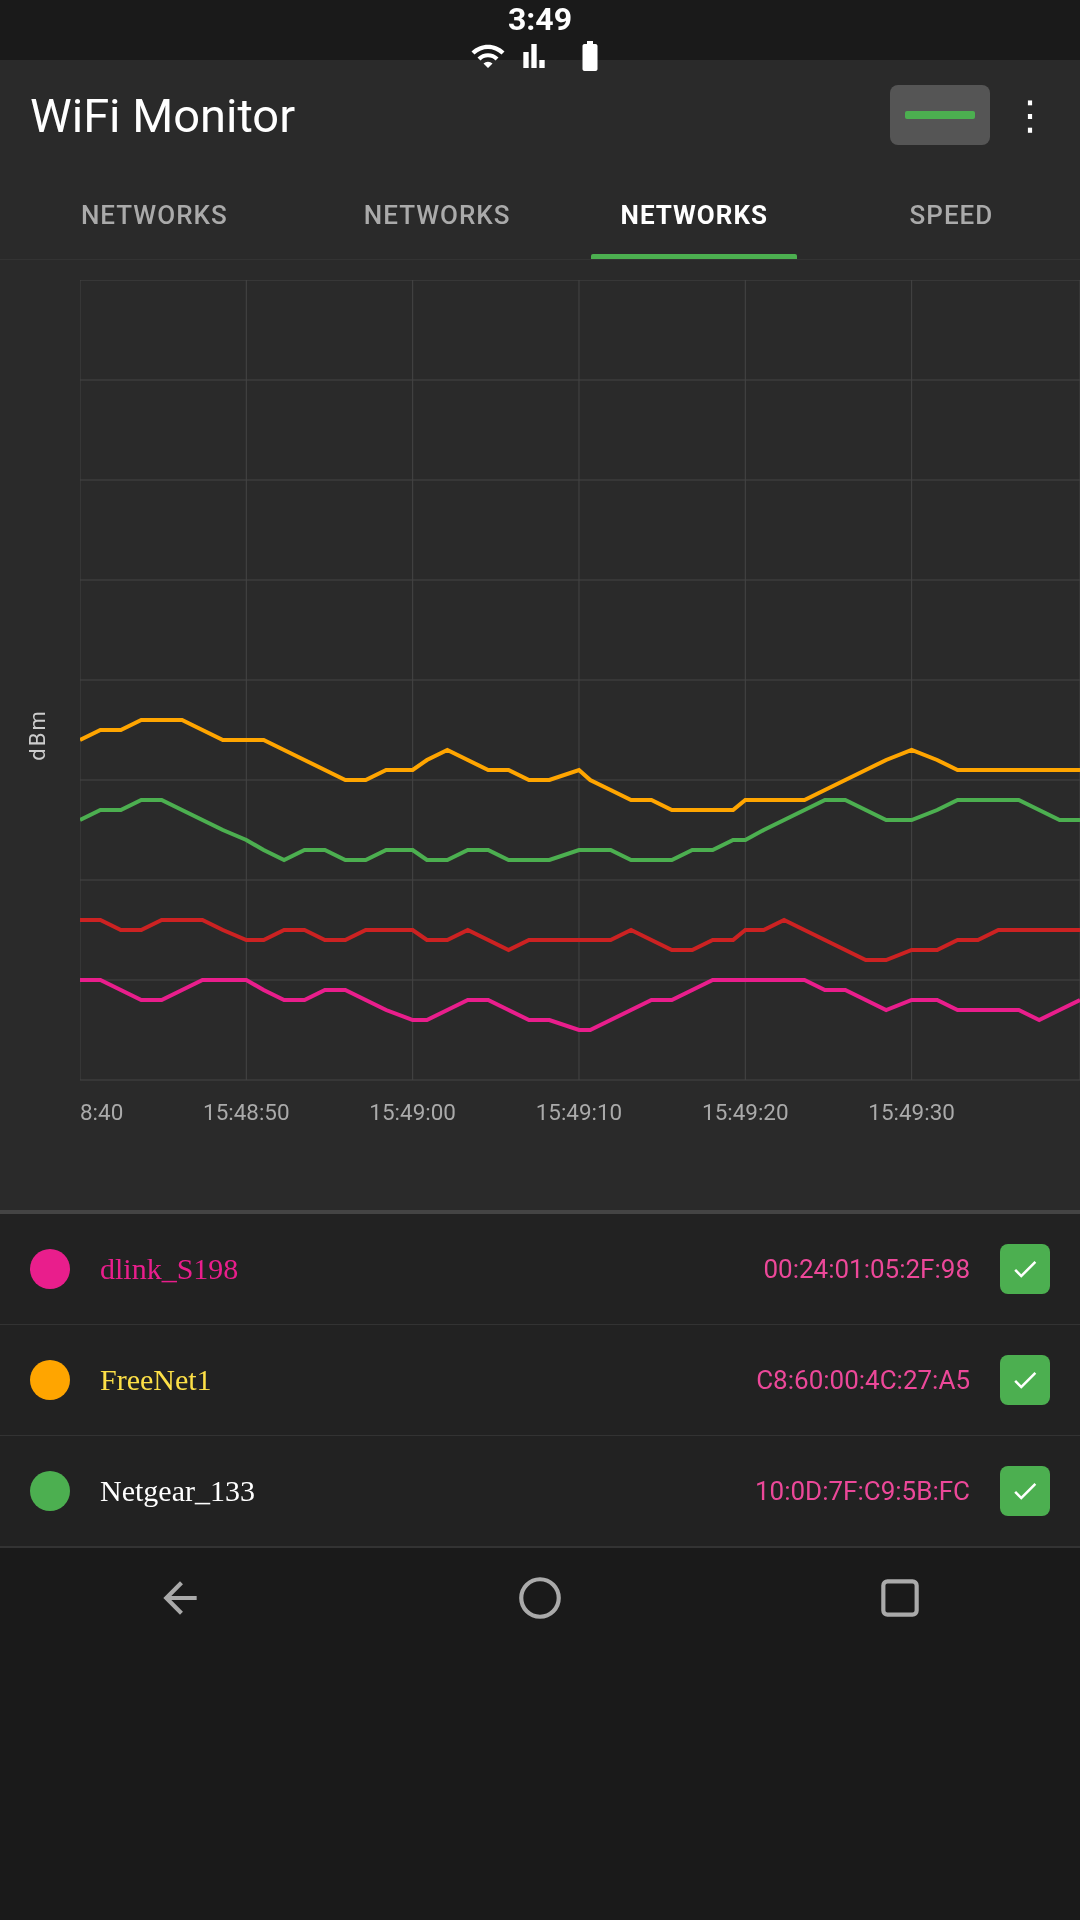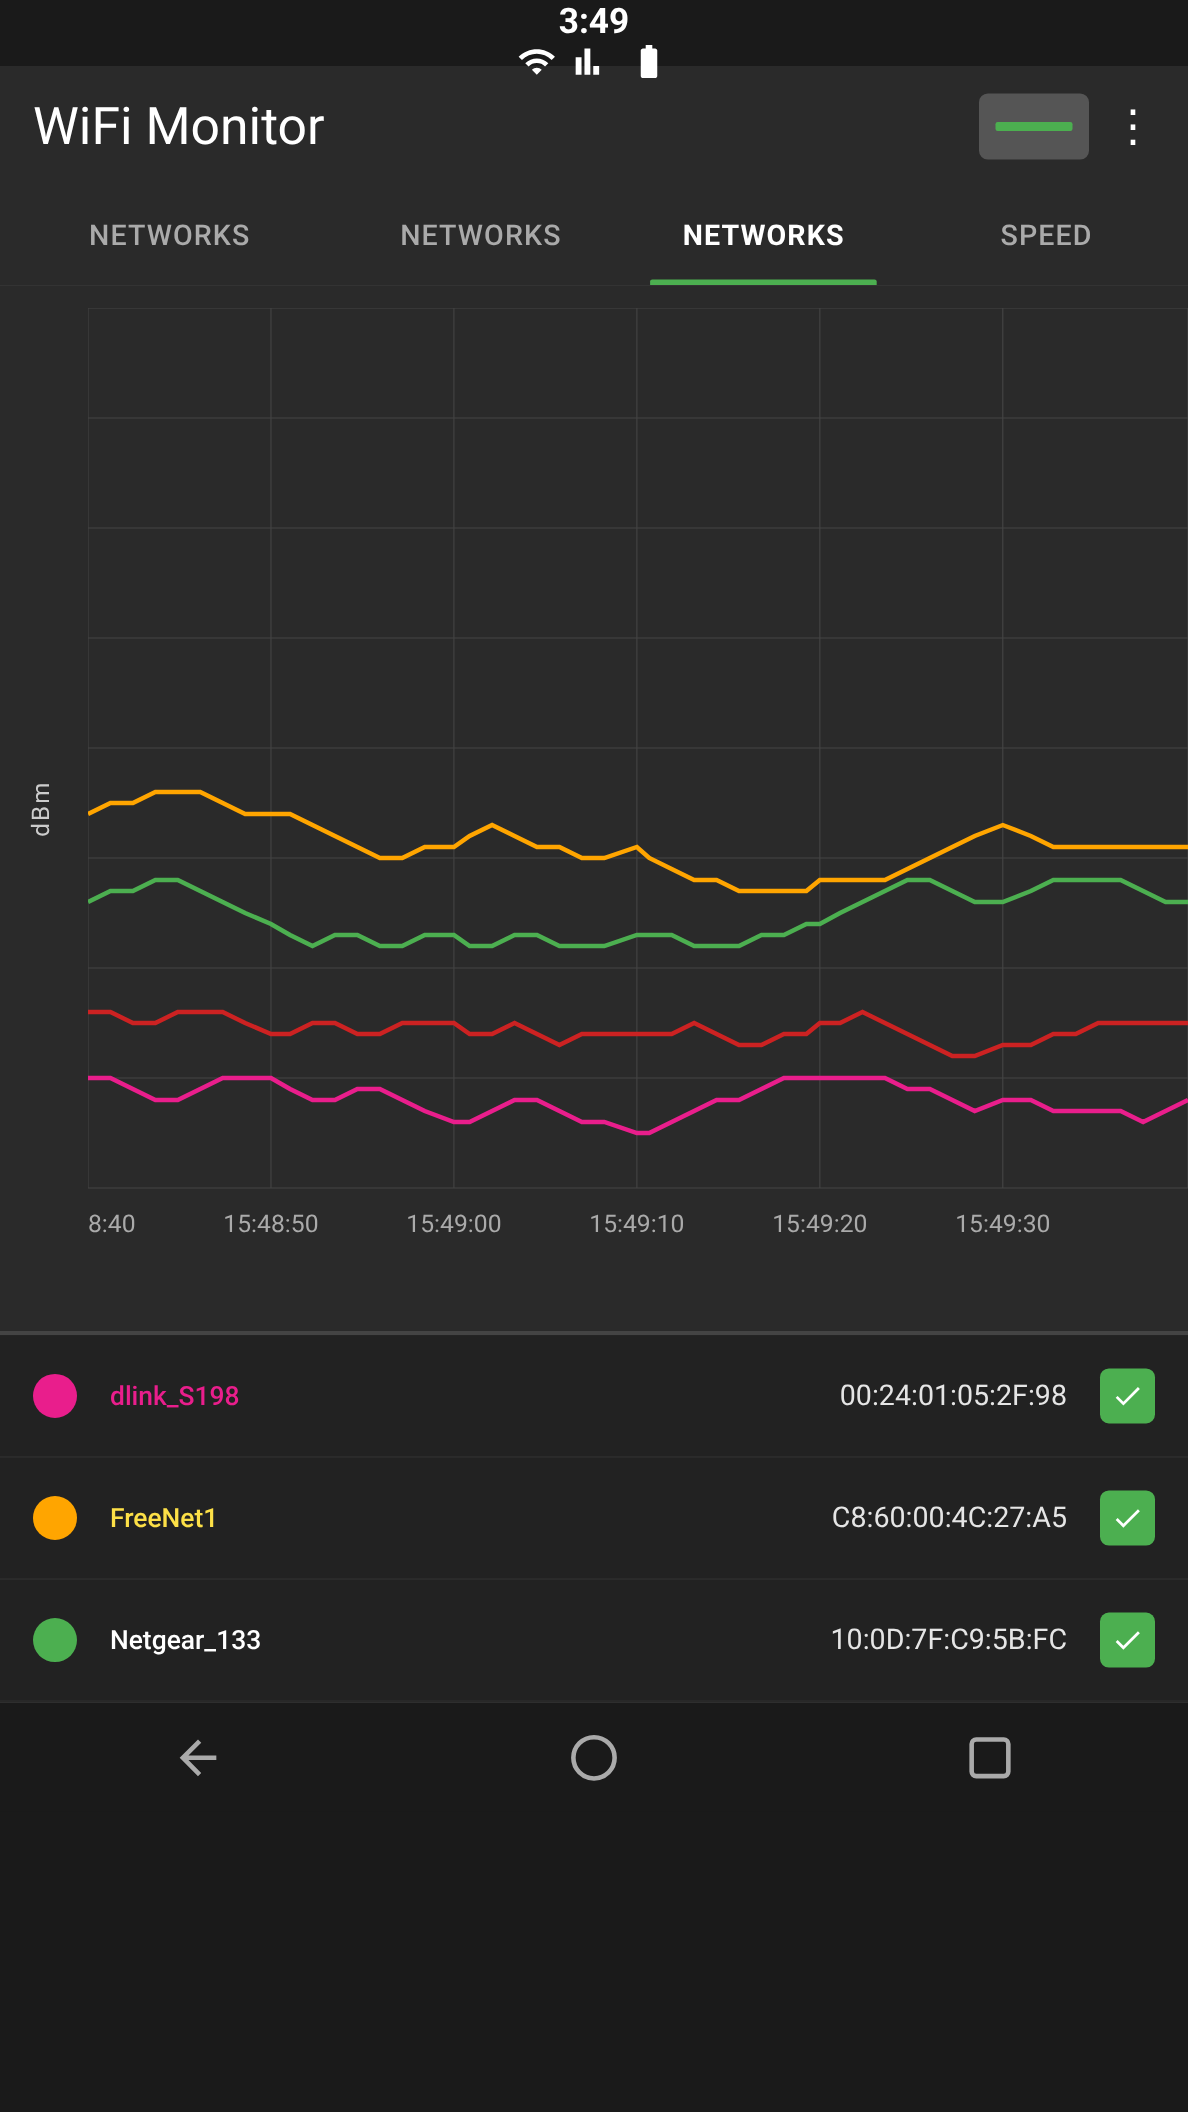--- a/index.html
+++ b/index.html
@@ -160,27 +160,28 @@
       min-height: 110px;
     }
     .network-dot {
       width: 40px;
       height: 40px;
       border-radius: 50%;
       margin-right: 30px;
       flex-shrink: 0;
     }
     .network-name {
-      font-size: 24px;
+      font-size: 30px;
       font-weight: 500;
       flex: 1;
+      font-family: Liberation Serif, serif;
     }
     .network-mac {
       font-size: 26px;
-      color: #e5e5e5;
+      color: #ec4899;
       margin-right: 30px;
     }
     .network-checkbox {
       width: 50px;
       height: 50px;
       background: #4caf50;
       border-radius: 8px;
       display: flex;
       align-items: center;
       justify-content: center;

